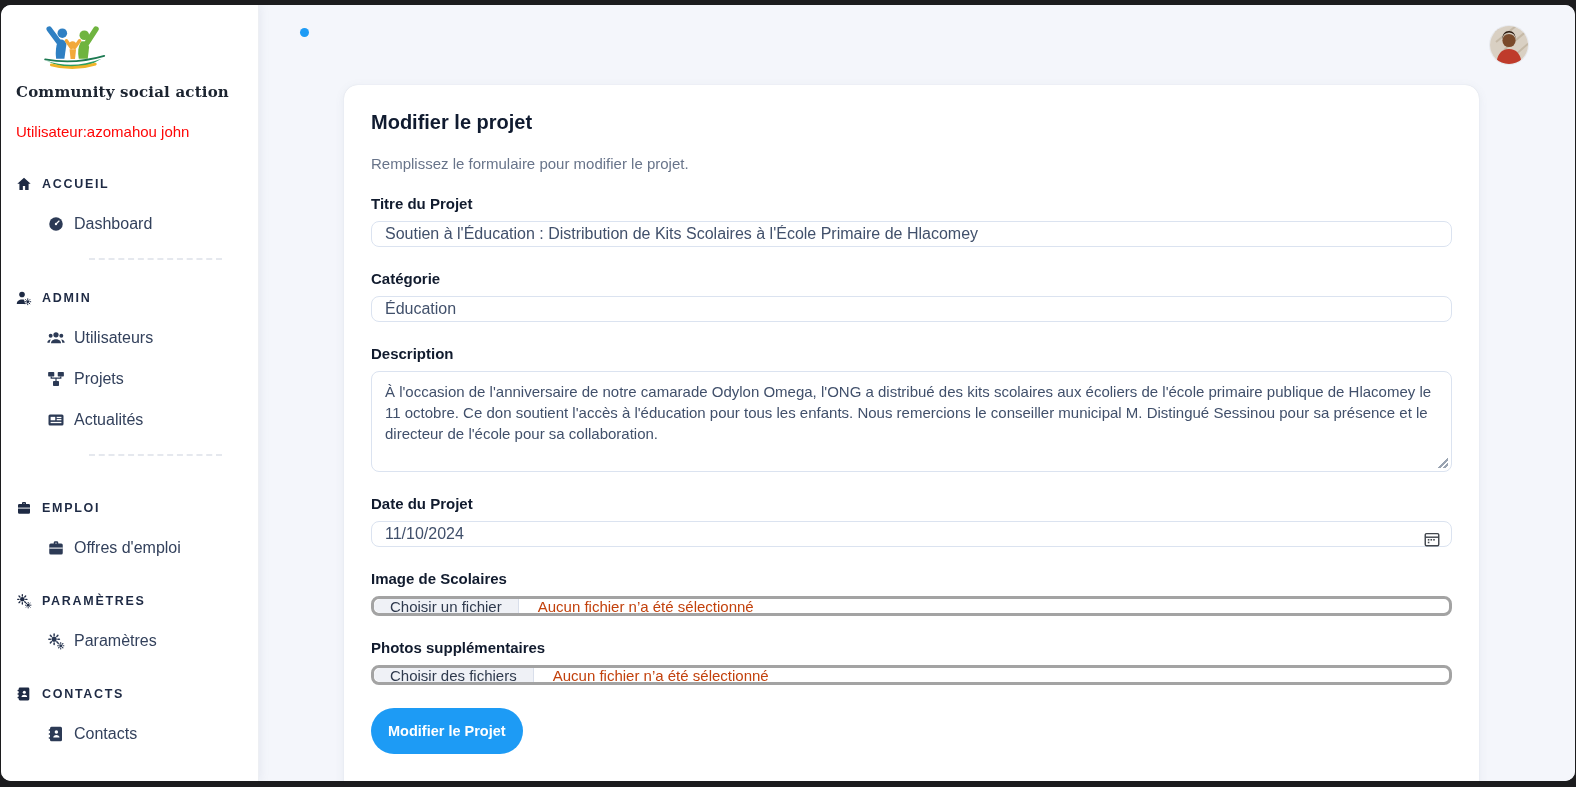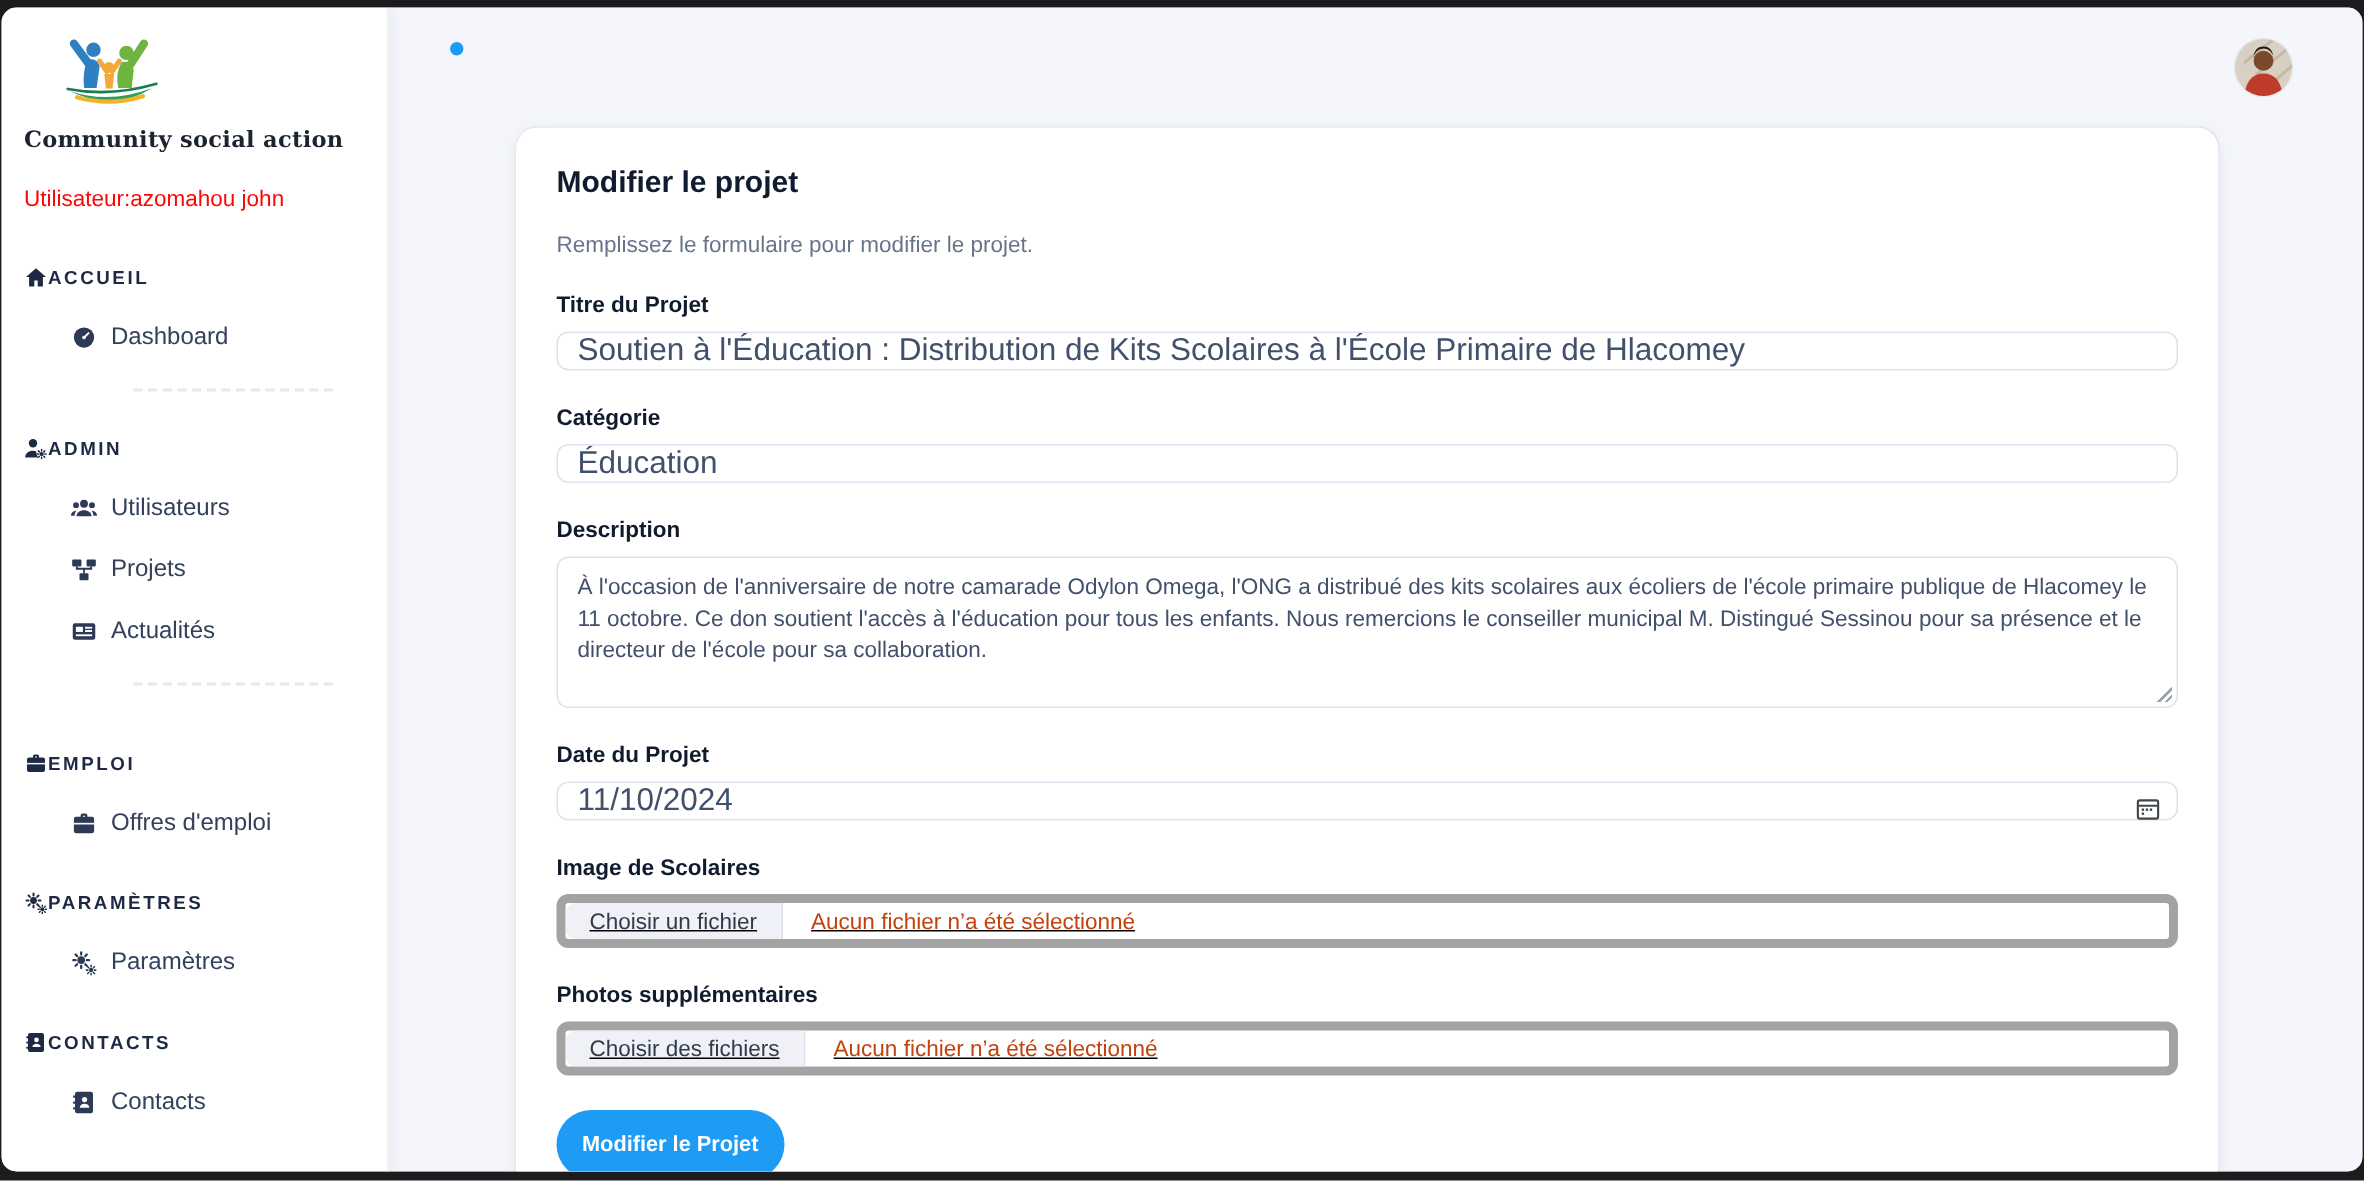--- a/index.html
+++ b/index.html
@@ -14,21 +14,21 @@
   .sidebar {
     flex:0 0 258px; background:#ffffff; position:relative; z-index:2;
     border-right:1px solid #edeff3; box-shadow:2px 0 8px rgba(140,152,170,.12);
     overflow:hidden;
   }
   .logo-wrap { padding:14px 0 0 40px; }
   .logo-caption { margin:0 0 0 15px; font-family:"DejaVu Serif","Liberation Serif",serif;
     font-weight:700; font-size:15px; color:#1c2430; letter-spacing:.2px; }
   .user-line { margin:22px 0 0 15px; font-size:15px; color:#fe0606; }
   nav { margin-top:20px; }
-  .sec-header { display:flex; align-items:center; padding-left:15px;
+  .sec-header { display:flex; align-items:center; gap:10px; padding-left:15px;
     margin-top:36px; font-size:12.5px; font-weight:700; letter-spacing:1.7px; color:#1e2a44; }
   .sec-header svg { width:16px; height:16px; color:#1e2a44; flex:none; }
   .nav-item { display:flex; align-items:center; gap:9px; margin:23px 0 0 46px;
     font-size:16px; color:#33415c; cursor:pointer; width:max-content; }
   .nav-item svg { width:18px; height:18px; color:#2c3a55; flex:none; }
   .divider { border-top:2px dashed #e5e8ee; margin:25px 36px 0 88px; }
 
   
   .main { flex:1; position:relative; overflow:hidden; background:#f4f6fb; }
   .notif-dot { position:absolute; left:41px; top:23px; width:9px; height:9px;
@@ -38,39 +38,39 @@
 
   .card { position:absolute; left:85px; right:96px; top:80px; height:820px;
     background:#ffffff; border-radius:14px; padding:26px 27px;
     box-shadow:0 2px 10px rgba(100,116,139,.10), 0 0 1px rgba(100,116,139,.22); }
   .card-title { font-size:20px; font-weight:700; color:#101b30; }
   .card-subtitle { margin-top:21px; font-size:15px; color:#68748a; }
 
   .field-label { margin:23px 0 9px; font-size:15px; font-weight:700; color:#111b2e; }
   .text-input { display:flex; align-items:center; width:100%; height:24px;
     border:1px solid #dbe3f0; border-radius:8px; background:#fff;
-    padding:12px 13px; font-size:21px; color:#41506b; }
+    padding:12px 13px; font-size:16px; color:#41506b; }
   input.text-input { outline:none; font-family:inherit; }
 
   .textarea-wrap { position:relative; }
   textarea.area-input { display:block; width:100%; height:101px; resize:none;
     border:1px solid #dbe3f0; border-radius:8px; background:#fff; outline:none;
     padding:9px 13px; font-size:15px; line-height:21px; color:#41506b; font-family:inherit; }
   .resize-grip { position:absolute; right:4px; bottom:4px; width:11px; height:11px;
     cursor:nwse-resize; clip-path:polygon(100% 0,100% 100%,0 100%);
     background:repeating-linear-gradient(-45deg,transparent 0 2px,#9aa4b2 2px 3.6px); }
 
   .date-wrap { position:relative; }
   .date-wrap input { padding-right:40px; }
   .cal-btn { position:absolute; right:11px; top:9px; width:18px; height:18px;
     color:#41464d; cursor:pointer; }
   .cal-btn svg { width:18px; height:18px; }
 
-  .file-box { display:flex; align-items:stretch; height:36px; border:6px solid #a3a3a3;
-    border-radius:8px; background:#fff; overflow:hidden;text-decoration:underline; }
+  .file-box { display:flex; align-items:stretch; height:20px; border:3px solid #a3a3a3;
+    border-radius:8px; background:#fff; overflow:hidden; }
   .file-btn { display:flex; align-items:center; padding:0 16px; background:#eff1f6;
     border-right:1px solid #d9dfeb; color:#2f3a4d; font-size:15px; cursor:pointer;
     border-radius:7px 0 0 7px; white-space:nowrap; }
   .file-status { display:flex; align-items:center; padding-left:19px; color:#c2410c;
     font-size:15px; white-space:nowrap; }
 
   .submit-btn { display:inline-block; margin-top:23px; height:46px; padding:0 17px;
     background:#1d9bf5; color:#ffffff; border:none; border-radius:23px;
     font-size:14.5px; font-weight:700; font-family:inherit; cursor:pointer; }
 </style>

